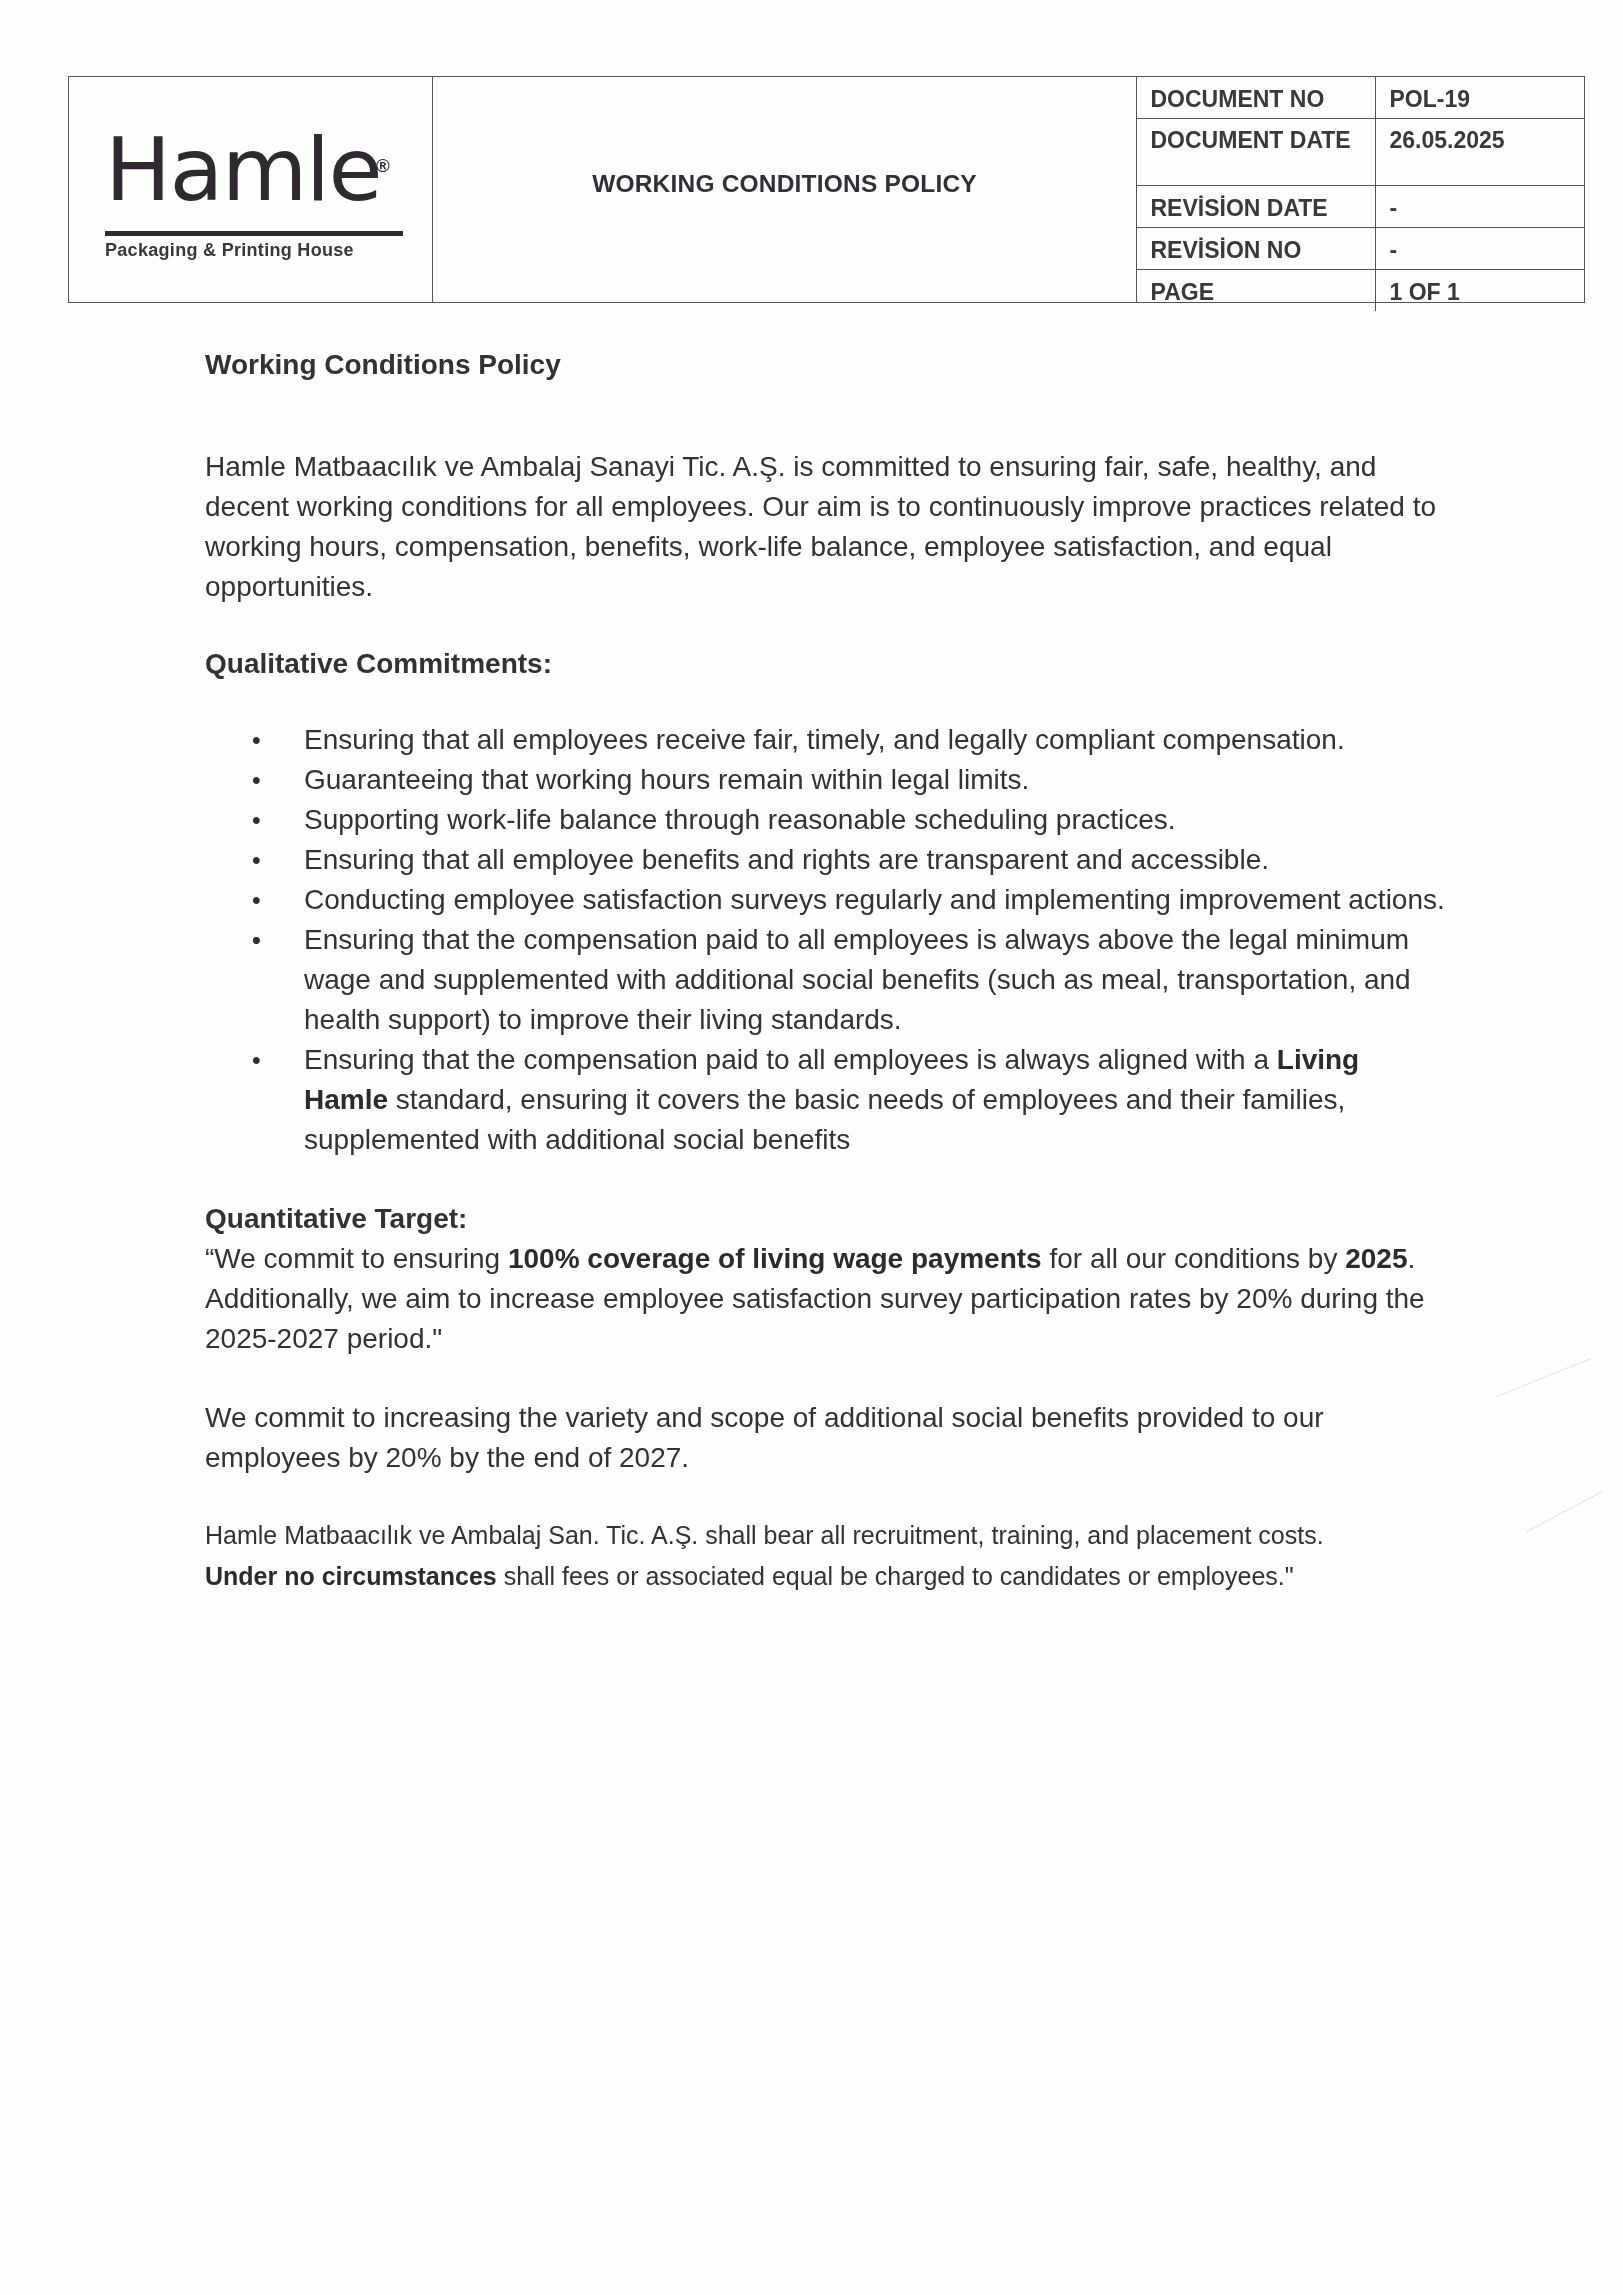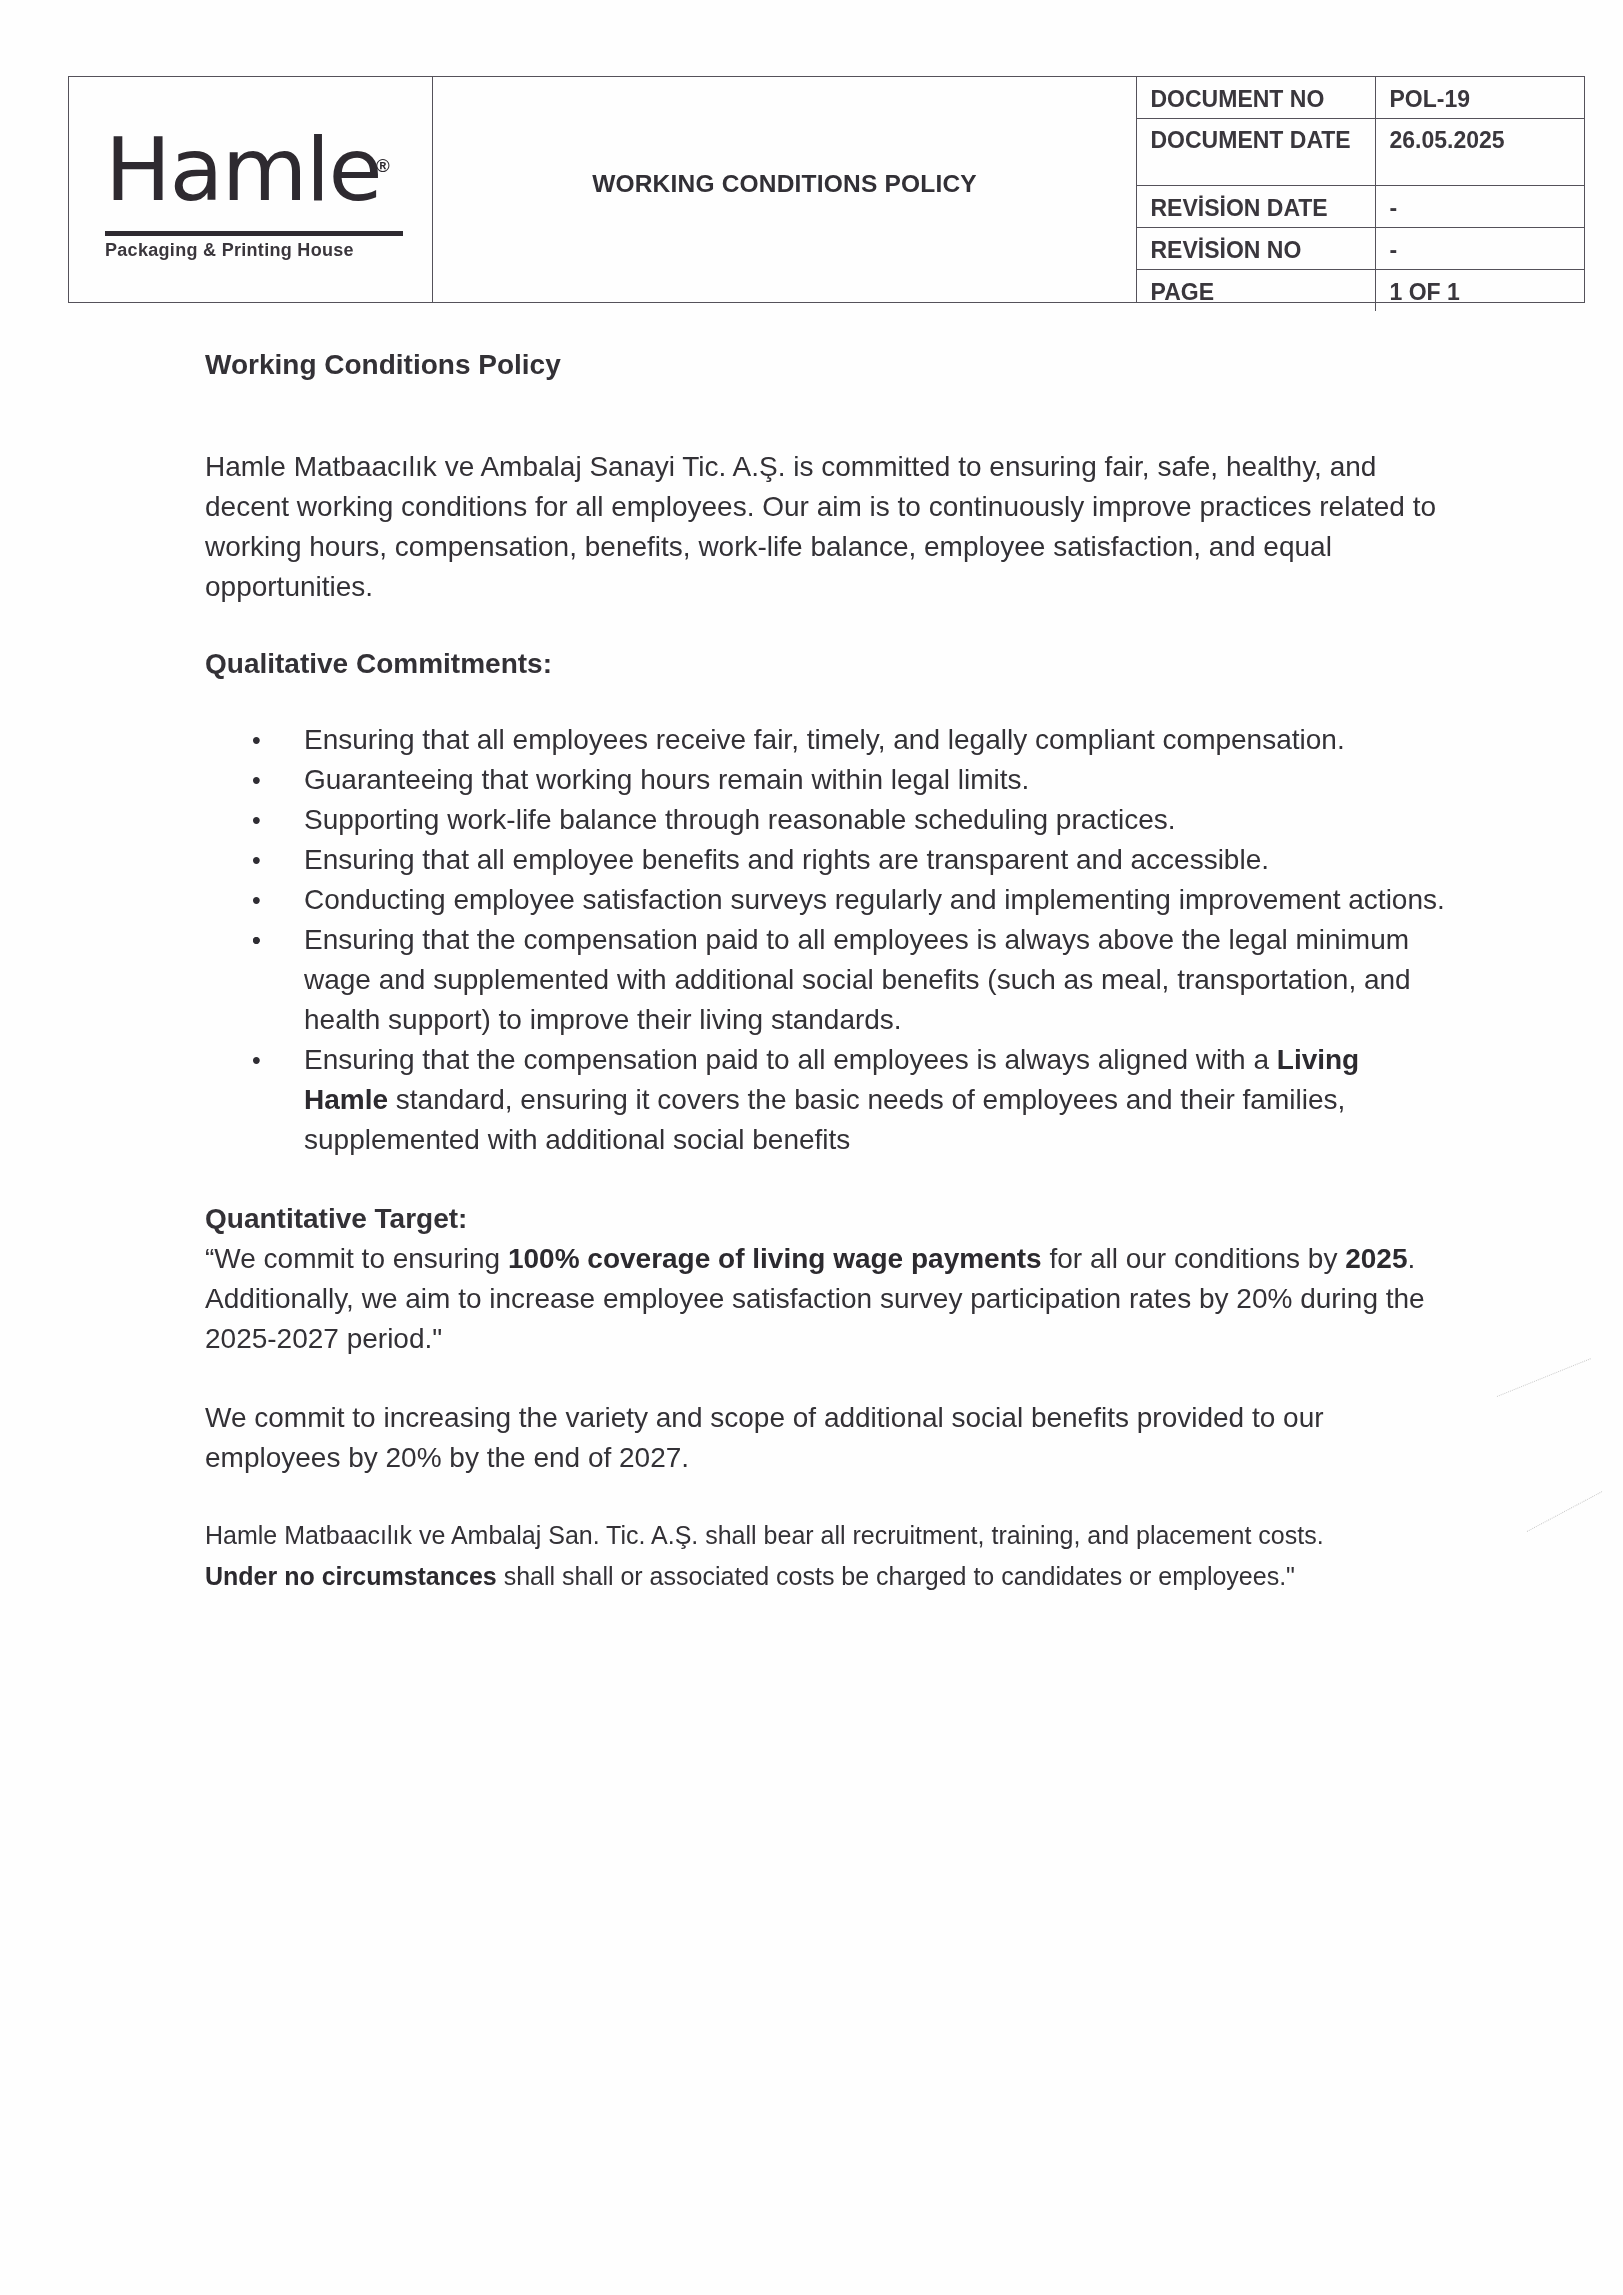--- a/index.html
+++ b/index.html
@@ -252,19 +252,19 @@
         <span class="bullet">•</span>
         <span><span>Ensuring that the compensation paid to all employees is always aligned with a </span><b>Living Hamle</b><span> standard, ensuring it covers the basic needs of employees and their families, supplemented with additional social benefits</span></span>
       </li>
     </ul>
 
     <p class="heading h-quant">Quantitative Target:</p>
     <p class="para p-quant"><span>“We commit to ensuring </span><b>100% coverage of living wage payments</b><span> for all our conditions by </span><b>2025</b><span>. Additionally, we aim to increase employee satisfaction survey participation rates by 20% during the 2025-2027 period."</span></p>
 
     <p class="para p-benefits">We commit to increasing the variety and scope of additional social benefits provided to our employees by 20% by the end of 2027.</p>
 
-    <p class="para p-costs"><span>Hamle Matbaacılık ve Ambalaj San. Tic. A.Ş. shall bear all recruitment, training, and placement costs.</span><br><b>Under no circumstances</b><span> shall shall or associated costs be charged to candidates or employees."</span></p>
+    <p class="para p-costs"><span>Hamle Matbaacılık ve Ambalaj San. Tic. A.Ş. shall bear all recruitment, training, and placement costs.</span><br><b>Under no circumstances</b><span> shall fees or associated equal be charged to candidates or employees."</span></p>
   </div>
 
   <div class="scan-mark" style="left:1497px; top:1396px; transform: rotate(-22deg);"></div>
   <div class="scan-mark" style="left:1527px; top:1531px; transform: rotate(-28deg); width:85px;"></div>
 </div>
 
 
 </body></html>

